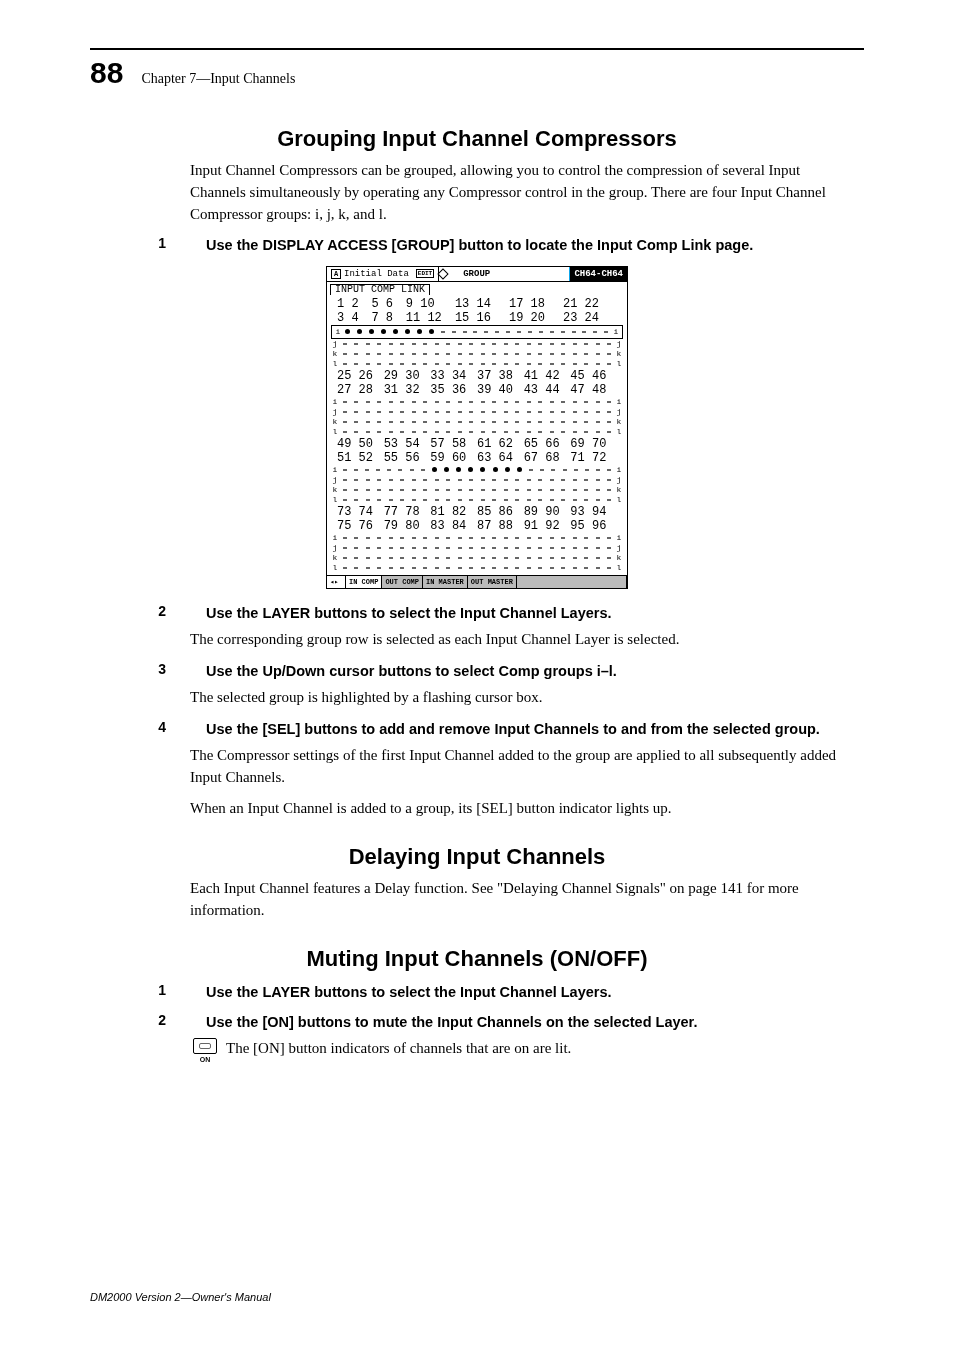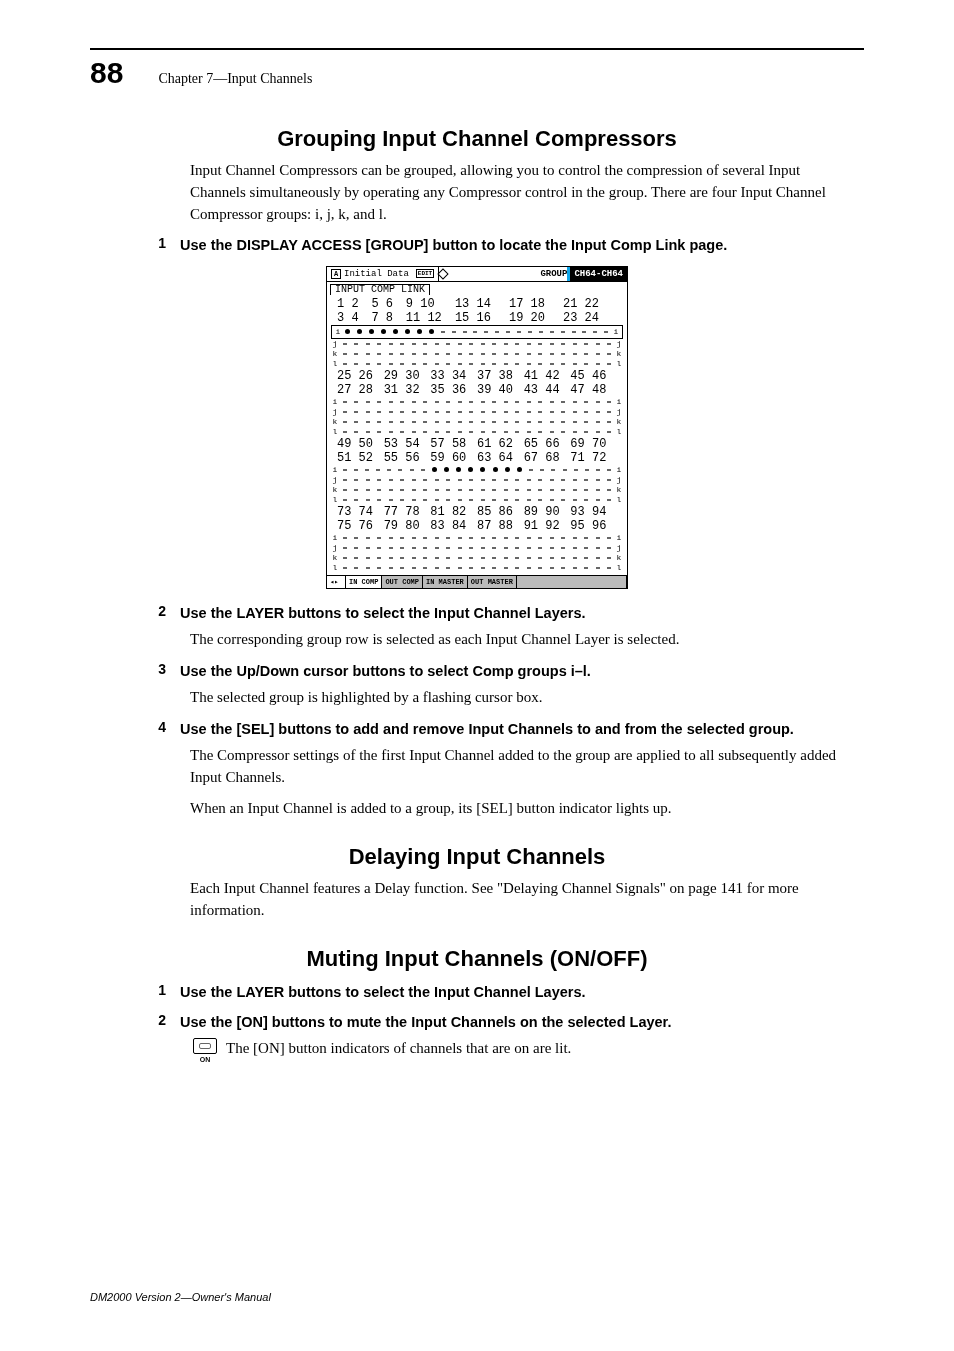--- a/index.html
+++ b/index.html
@@ -17,21 +17,21 @@
     min-height: 1351px;
     position: relative;
   }
   .header-line {
     border-top: 2px solid #000;
     margin-bottom: 6px;
   }
   .header-row {
     display: flex;
     align-items: baseline;
-    gap: 35px;
+    gap: 18px;
     margin-bottom: 36px;
   }
   .page-num {
     font-size: 30px;
     font-weight: bold;
     font-family: Arial, Helvetica, sans-serif;
   }
   .chapter-title {
     font-size: 14px;
     font-family: Georgia, serif;
@@ -60,20 +60,21 @@
     font-size: 14px;
     min-width: 18px;
     text-align: right;
   }
   .step-text {
     font-family: Arial, Helvetica, sans-serif;
     font-weight: bold;
     font-size: 14.5px;
     line-height: 1.4;
     flex: 1;
+    margin-left: 26px;
   }
   .screenshot-wrap {
     display: flex;
     justify-content: center;
     margin: 10px 0 14px 0;
   }
   .screenshot {
     width: 300px;
     border: 1px solid #000;
     font-family: 'Courier New', monospace;
@@ -93,24 +94,24 @@
     border-right: 1px solid #000;
     height: 100%;
     display: flex;
     align-items: center;
     gap: 3px;
   }
   .ss-title-mid {
     flex: 1;
     display: flex;
     align-items: center;
-    justify-content: space-between;
+    justify-content: flex-start;
     gap: 14px;
     height: 100%;
-    border-right: 3px solid #0ea5e9;
+    border-right: 1px solid #0ea5e9;
     font-weight: bold;
   }
   .ss-title-right {
     flex: 0 0 auto;
     padding: 0 4px;
     height: 100%;
     display: flex;
     align-items: center;
     background: #000;
     color: #fff;

